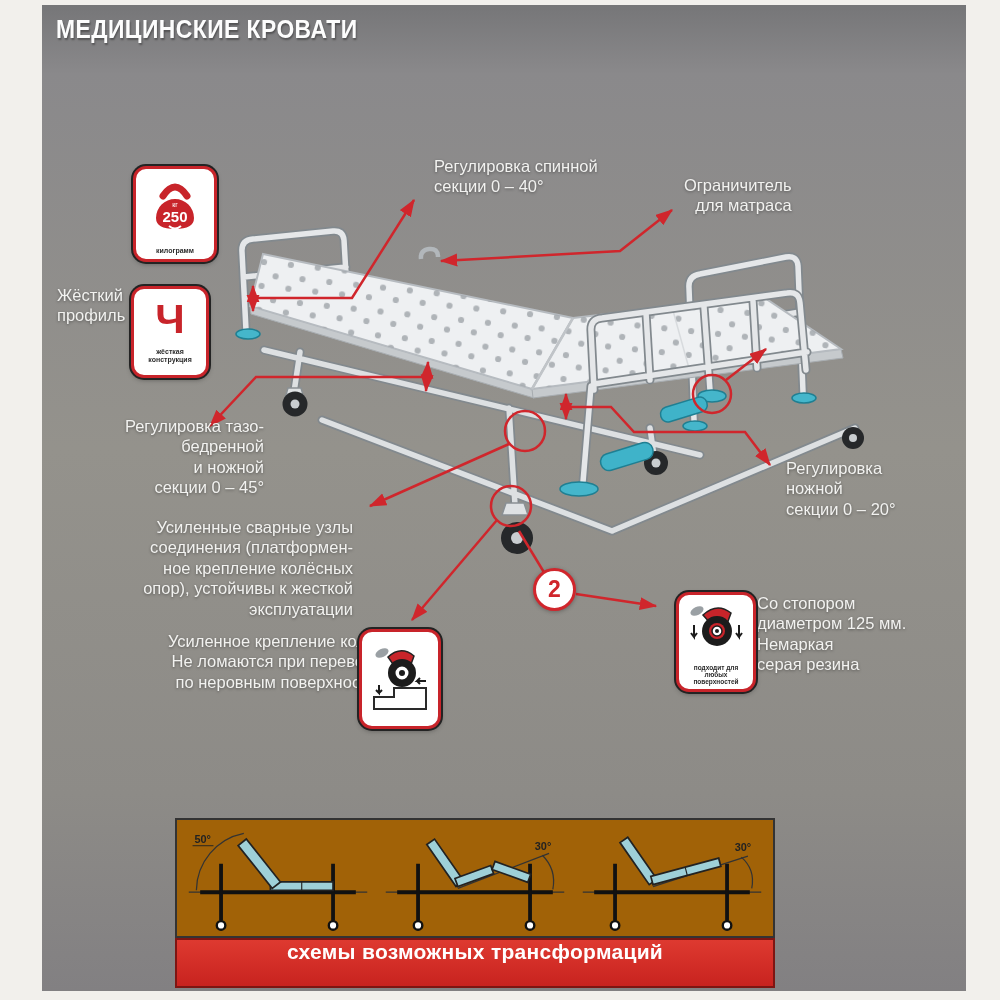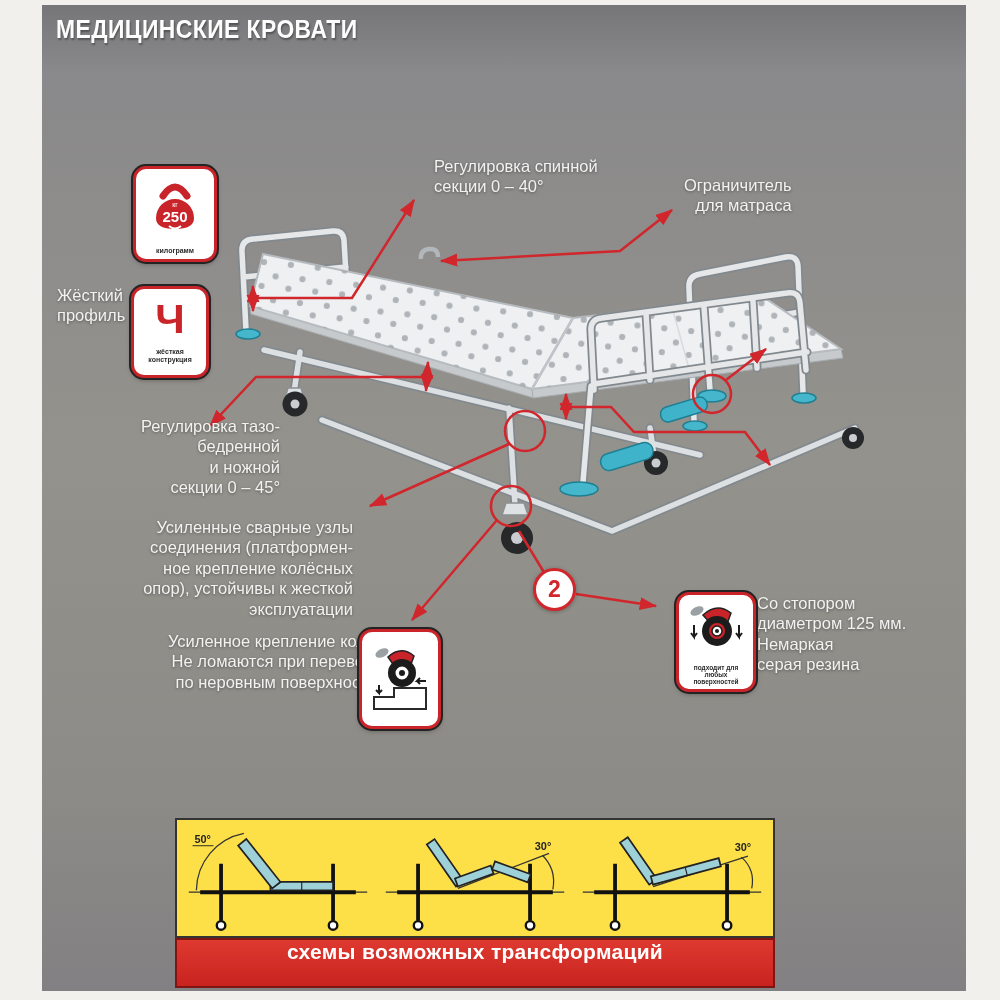--- a/index.html
+++ b/index.html
@@ -18,21 +18,21 @@
          white-space:pre-line;text-shadow:0 1px 3px rgba(0,0,0,.4);}
   .r{text-align:right;}
   .badge{position:absolute;background:#fff;border-radius:13px;border:3px solid #c8242a;
          box-shadow:0 0 0 2px #232323,0 2px 5px rgba(0,0,0,.35);
          display:flex;flex-direction:column;align-items:center;justify-content:center;gap:11px;}
   .badge-caption{font-size:7px;line-height:1.1;color:#2c2c2c;text-align:center;white-space:pre-line;font-weight:700;}
   .glyph-arm{font-size:40px;font-weight:700;color:#c8242a;line-height:.9;transform:scaleX(1.05);}
   .marker-circle{position:absolute;left:533px;top:568px;width:43px;height:43px;border-radius:50%;
         background:#fff;border:3px solid #d0262c;box-sizing:border-box;display:flex;align-items:center;justify-content:center;
         color:#d0262c;font-size:23px;font-weight:700;box-shadow:0 1px 4px rgba(0,0,0,.3);}
-  .schemes-box{position:absolute;left:175px;top:818px;width:600px;height:120px;background:#fde047;
+  .schemes-box{position:absolute;left:175px;top:818px;width:600px;height:120px;background:#a16207;
         border:2px solid #333;box-sizing:border-box;display:flex;align-items:center;justify-content:space-around;padding:0 2px;}
   .schemes-banner{position:absolute;left:175px;top:938px;width:600px;height:50px;background:linear-gradient(180deg,#de3a30,#c8231f);
         border:2px solid #7e1512;box-sizing:border-box;display:flex;align-items:flex-start;justify-content:center;
         color:#fff;font-size:21px;font-weight:700;letter-spacing:.3px;}
   .dia{width:192px;height:112px;}
   .dia text{font:700 11.5px "Liberation Sans","DejaVu Sans",sans-serif;fill:#222;}
   svg text.kb{font-family:"Liberation Sans","DejaVu Sans",sans-serif;}
 </style>
 </head>
 <body>
@@ -128,32 +128,35 @@
       <path d="M566,407 L611,407 L634,432 L745,432 L770,465" marker-end="url(#arr)"></path>
     </g>
   </svg>
 
   <div class="label" style="left:434px;top:156px;">Регулировка спинной
 секции 0 – 40°</div>
   <div class="label" style="left:684px;top:175px;text-align:right;">Ограничитель
 для матраса</div>
   <div class="label" style="left:57px;top:285px;">Жёсткий
 профиль</div>
-  <div class="label r" style="left:48px;top:416px;width:232px;">Регулировка тазо-
+  <div class="label r" style="left:32px;top:416px;width:232px;">Регулировка тазо-
 бедренной
 и ножной
 секции 0 – 45°</div>
   <div class="label r" style="left:95px;top:517px;width:258px;">Усиленные сварные узлы
 соединения (платформен-
 ное крепление колёсных
 опор), устойчивы к жесткой
 эксплуатации</div>
   <div class="label r" style="left:120px;top:631px;width:268px;">Усиленное крепление колес.
 Не ломаются при перевозке
 по неровным поверхностям</div>
+  <div class="label" style="left:786px;top:458px;">Регулировка
+ножной
+секции 0 – 20°</div>
   <div class="label" style="left:757px;top:593px;width:200px;">Со стопором
 диаметром 125 мм.
 Немаркая
 серая резина</div>
 
   <div class="marker-circle">
     <span>2</span>
   </div>
 
   <div class="badge" style="left:133px;top:166px;width:78px;height:90px;">

